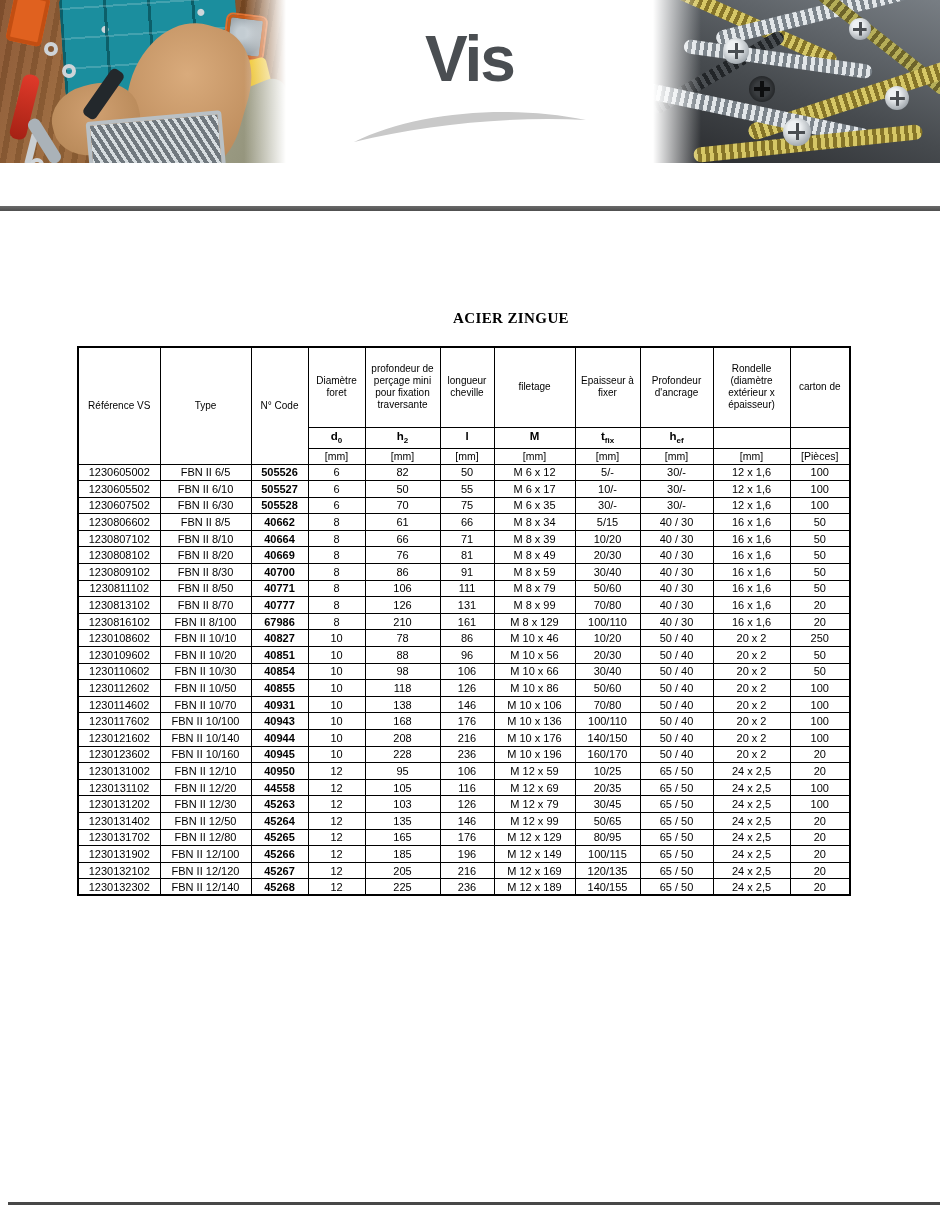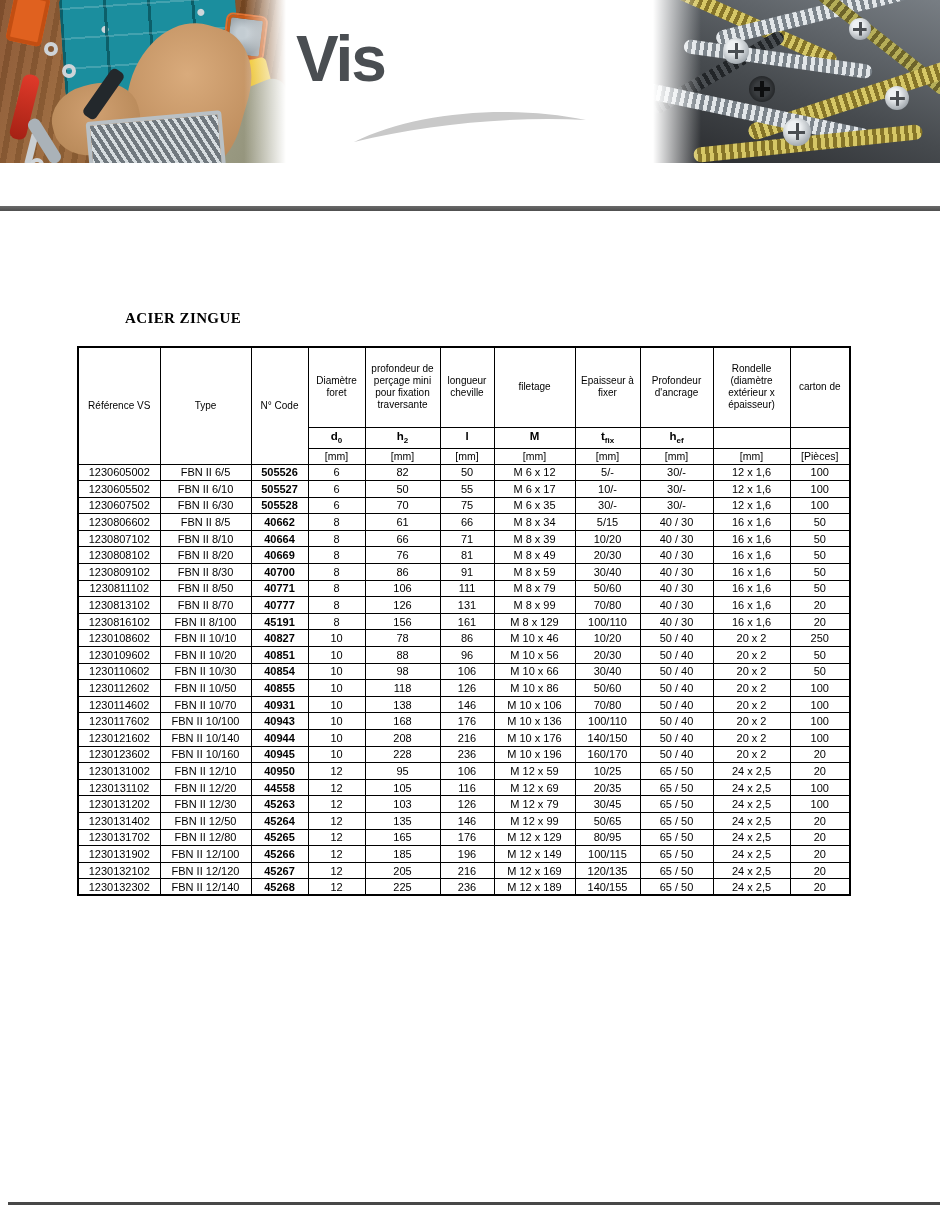--- a/index.html
+++ b/index.html
@@ -69,35 +69,35 @@
   .rp-h4 { left: 232px; top: 86px; width: 24px; height: 24px; }
   .rp-hdark { left: 96px; top: 76px; width: 26px; height: 26px;
     background:
       linear-gradient(#0d0e0f 0 0) center / 62% 4px no-repeat,
       linear-gradient(#0d0e0f 0 0) center / 4px 62% no-repeat,
       radial-gradient(circle, #3a3d40 40%, #1c1e20 85%); }
   .rp-fade { position:absolute; left: 0; top: 0; width: 48px; height: 163px; background: linear-gradient(270deg, rgba(255,255,255,0), #ffffff); }
 
   
   .logo-area { position: absolute; left: 286px; top: 0; width: 367px; height: 163px; background: #ffffff; }
-  .logo-line { position: absolute; left: 10px; top: 22px; width: 100%; display: flex; align-items: baseline; }
+  .logo-line { position: absolute; left: 0; top: 22px; width: 100%; display: flex; align-items: baseline; justify-content: center; }
   .logo-vis { font-size: 64px; font-weight: bold; color: #4a4e52; letter-spacing: -2px; }
   .logo-express { font-size: 47px; font-weight: bold; font-style: italic; color: #e87715; letter-spacing: -1px; }
   .logo-swoosh { position: absolute; left: 58px; top: 100px; }
 
   
   .banner { position: absolute; left: 0; top: 163px; width: 940px; height: 43px; background: #ed7423;
     display: flex; align-items: center; justify-content: center; }
   .banner-text { color: #ffffff; font-size: 34px; font-weight: bold; letter-spacing: 0.5px;
     text-shadow: 2px 2px 3px rgba(80, 40, 10, 0.45); transform: scaleY(1.06); }
   .banner-underline { position: absolute; left: 0; top: 206px; width: 940px; height: 5px;
     background: linear-gradient(#6a6a6a, #4f4f4f); }
 
   
-  .section-title { position: absolute; left: 125px; top: 310px; width: 772px; text-align: left;
+  .section-title { position: absolute; left: 125px; top: 310px; width: 772px; text-align: center;
     font-family: "Liberation Serif", serif; font-weight: bold; font-size: 15px; letter-spacing: 0.4px; }
 
   
   table.spec-table { position: absolute; left: 77px; top: 346px; width: 772px;
     border-collapse: collapse; table-layout: fixed; border: 2px solid #000; }
   table.spec-table th, table.spec-table td { border: 1px solid #000; text-align: center; vertical-align: middle; padding: 0 1px; }
   thead th { font-weight: normal; font-size: 10px; line-height: 1.22; }
   tr.lbl-row th { height: 80px; }
   tr.sym-row th { height: 21px; font-weight: bold; font-size: 11.5px; }
   tr.sym-row sub { font-size: 8px; font-weight: bold; }
@@ -327,23 +327,23 @@
           <td>131</td>
           <td>M 8 x 99</td>
           <td>70/80</td>
           <td>40 / 30</td>
           <td>16 x 1,6</td>
           <td>20</td>
         </tr>
         <tr>
           <td>1230816102</td>
           <td>FBN II 8/100</td>
-          <td class="b">45191</td>
-          <td>8</td>
-          <td>156</td>
+          <td class="b">67986</td>
+          <td>8</td>
+          <td>210</td>
           <td>161</td>
           <td>M 8 x 129</td>
           <td>100/110</td>
           <td>40 / 30</td>
           <td>16 x 1,6</td>
           <td>20</td>
         </tr>
         <tr>
           <td>1230108602</td>
           <td>FBN II 10/10</td>

